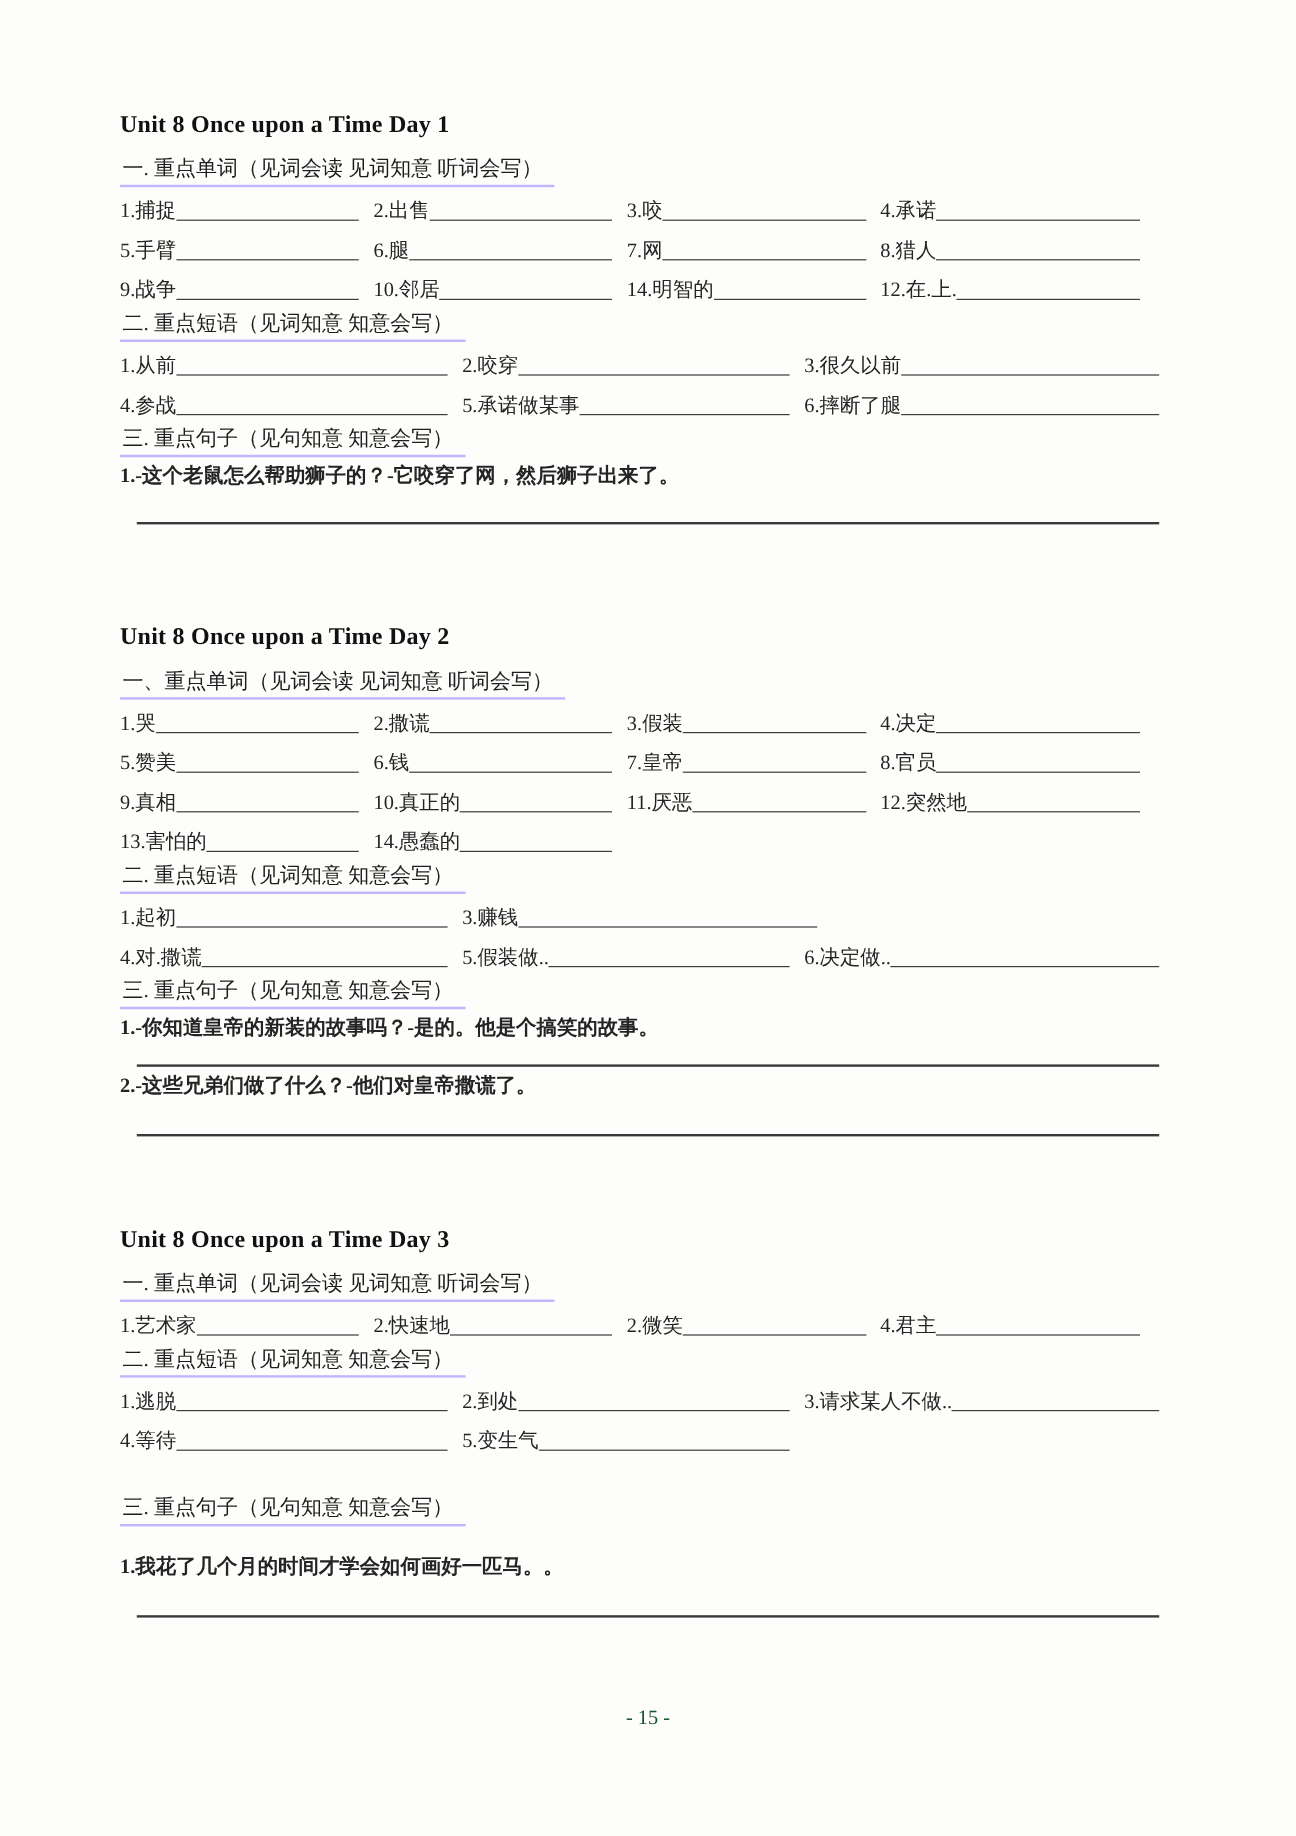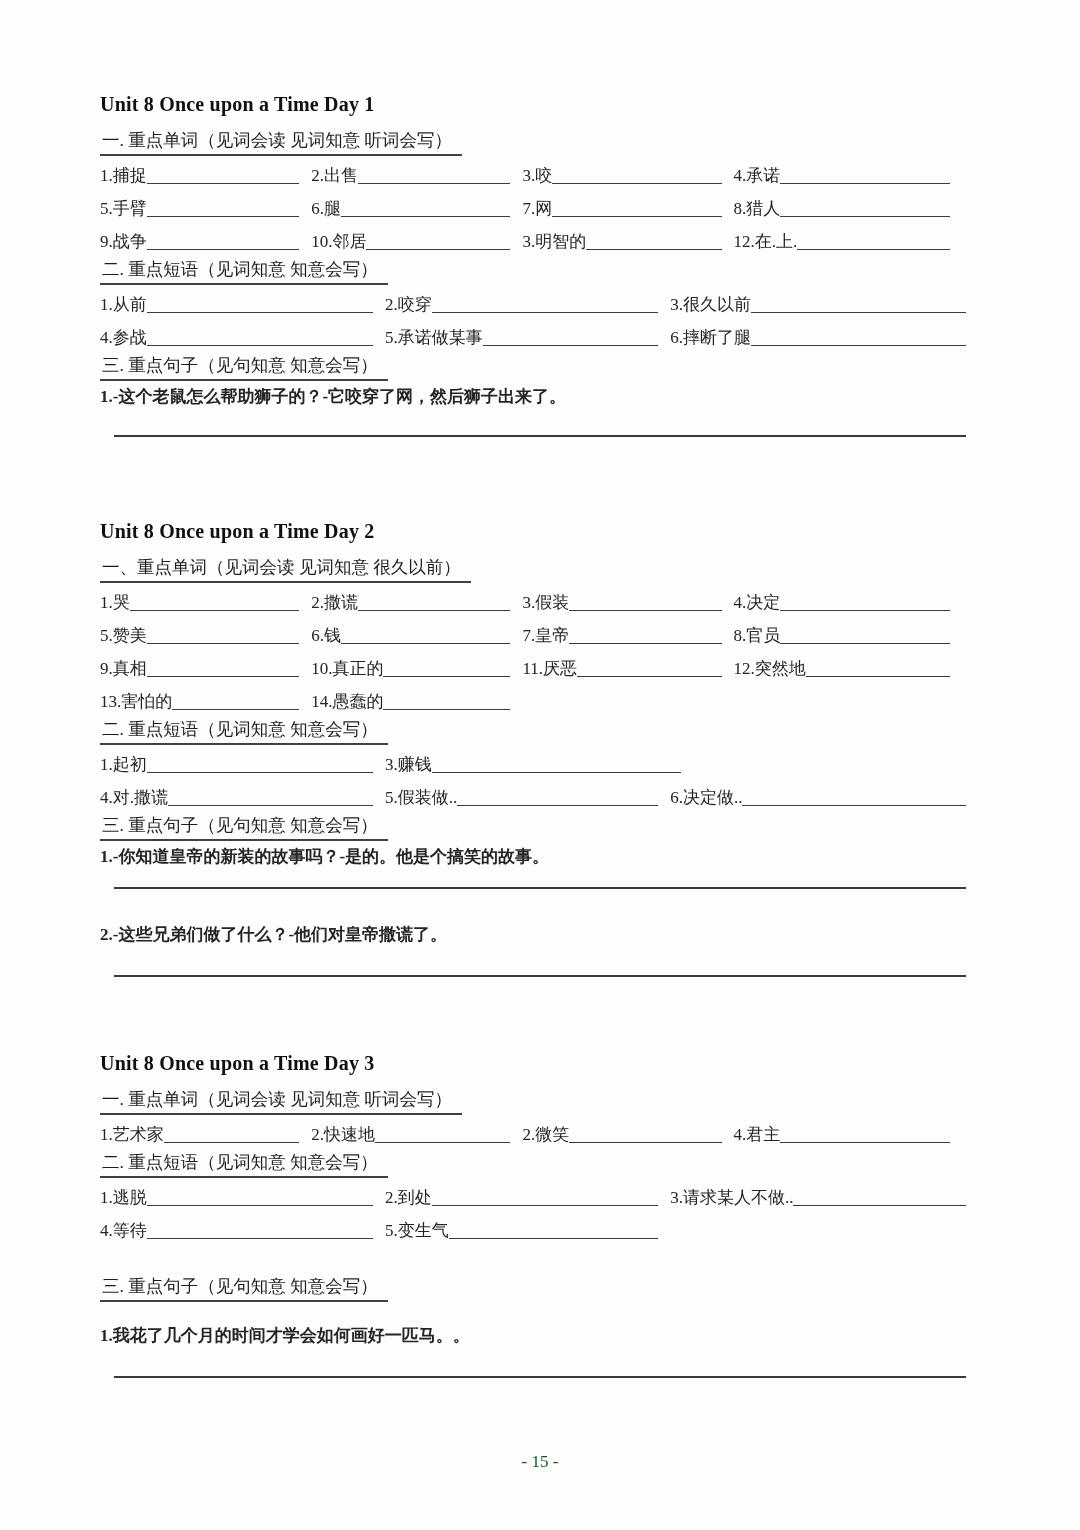--- a/index.html
+++ b/index.html
@@ -10,21 +10,21 @@
     font-family:"Liberation Serif","DejaVu Serif",serif;
   }
   .page { width:1080px; height:1530px; padding:90px 100px 0 100px; overflow:hidden; }
   .sec-title {
     text-align:left; font-weight:bold; font-size:20px; color:#111;
     height:28px; line-height:28px; letter-spacing:0.2px;
   }
   .heading-row { height:30px; display:flex; align-items:flex-end; }
   .heading {
     display:inline-block; font-size:17.5px; color:#1d1d1d;
-    border-bottom:2px solid #404040; padding:0 10px 2px 2px; line-height:24px;
+    border-bottom:2px solid #c4b5fd; padding:0 10px 2px 2px; line-height:24px;
     white-space:nowrap;
   }
   .mt8 { margin-top:8px; }
   .row { display:flex; height:33px; align-items:flex-end; }
   .cell { display:flex; align-items:flex-end; padding-right:12px; min-width:0; }
   .wrow .cell { width:24%; }
   .wrow .cell.c4 { width:28%; padding-right:30px; }
   .prow .cell { width:32.4%; }
   .prow .cell.c3 { width:35.2%; padding-right:14px; }
   .lbl { white-space:nowrap; font-size:17px; line-height:26px; color:#242424; }
@@ -86,21 +86,21 @@
   <div class="row wrow">
     <div class="cell">
         <span class="lbl">9.战争</span>
         <span class="blank"></span>
       </div>
     <div class="cell">
         <span class="lbl">10.邻居</span>
         <span class="blank"></span>
       </div>
     <div class="cell">
-        <span class="lbl">3.明智的</span>
+        <span class="lbl">14.明智的</span>
         <span class="blank"></span>
       </div>
     <div class="cell c4">
         <span class="lbl">12.在.上.</span>
         <span class="blank"></span>
       </div>
   </div>
 
   <div class="heading-row">
       <span class="heading">二. 重点短语（见词知意 知意会写）</span>
@@ -137,21 +137,21 @@
 
   <div class="heading-row">
       <span class="heading">三. 重点句子（见句知意 知意会写）</span>
     </div>
   <div class="sentence">1.-这个老鼠怎么帮助狮子的？-它咬穿了网，然后狮子出来了。</div>
   <div class="ans-line"></div>
 
   <div class="sec-title gap-s2">Unit 8 Once upon a Time Day 2</div>
 
   <div class="heading-row mt8">
-      <span class="heading">一、重点单词（见词会读 见词知意 很久以前）</span>
+      <span class="heading">一、重点单词（见词会读 见词知意 听词会写）</span>
     </div>
 
   <div class="row wrow">
     <div class="cell">
         <span class="lbl">1.哭</span>
         <span class="blank"></span>
       </div>
     <div class="cell">
         <span class="lbl">2.撒谎</span>
         <span class="blank"></span>
@@ -239,21 +239,21 @@
         <span class="lbl">6.决定做..</span>
         <span class="blank"></span>
       </div>
   </div>
 
   <div class="heading-row">
       <span class="heading">三. 重点句子（见句知意 知意会写）</span>
     </div>
   <div class="sentence">1.-你知道皇帝的新装的故事吗？-是的。他是个搞笑的故事。</div>
   <div class="ans-line" style="margin-top:18px;"></div>
-  <div class="sentence" style="margin-top:34px;">2.-这些兄弟们做了什么？-他们对皇帝撒谎了。</div>
+  <div class="sentence" style="margin-top:4px;">2.-这些兄弟们做了什么？-他们对皇帝撒谎了。</div>
   <div class="ans-line" style="margin-top:28px;"></div>
 
   <div class="sec-title gap-s3">Unit 8 Once upon a Time Day 3</div>
 
   <div class="heading-row mt8">
       <span class="heading">一. 重点单词（见词会读 见词知意 听词会写）</span>
     </div>
 
   <div class="row wrow">
     <div class="cell">

